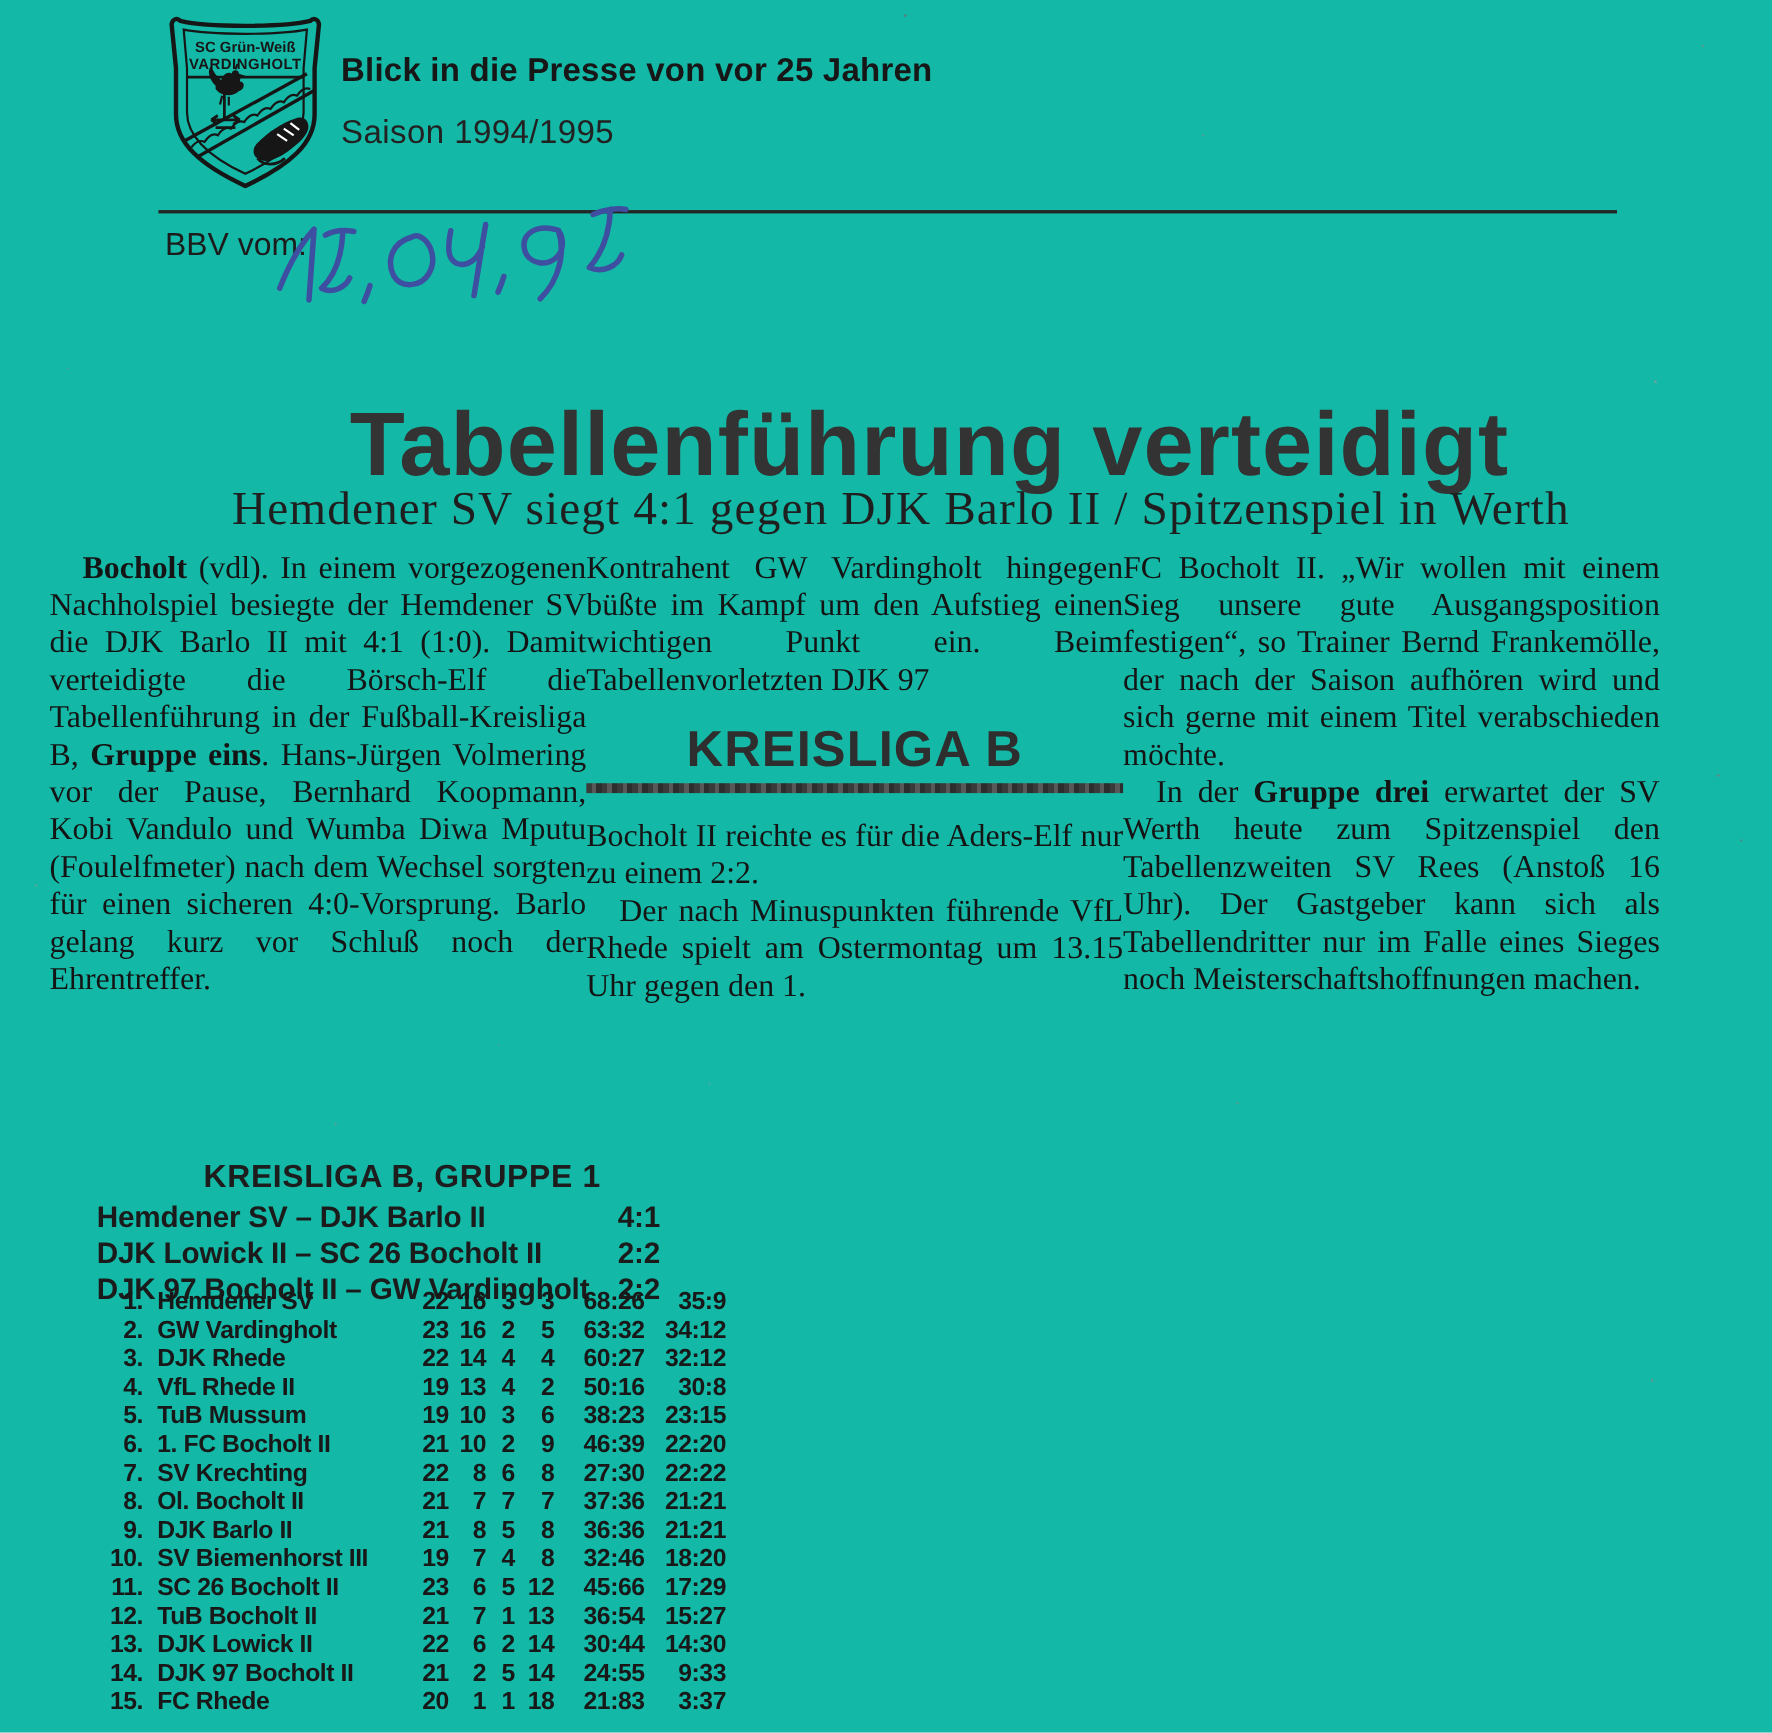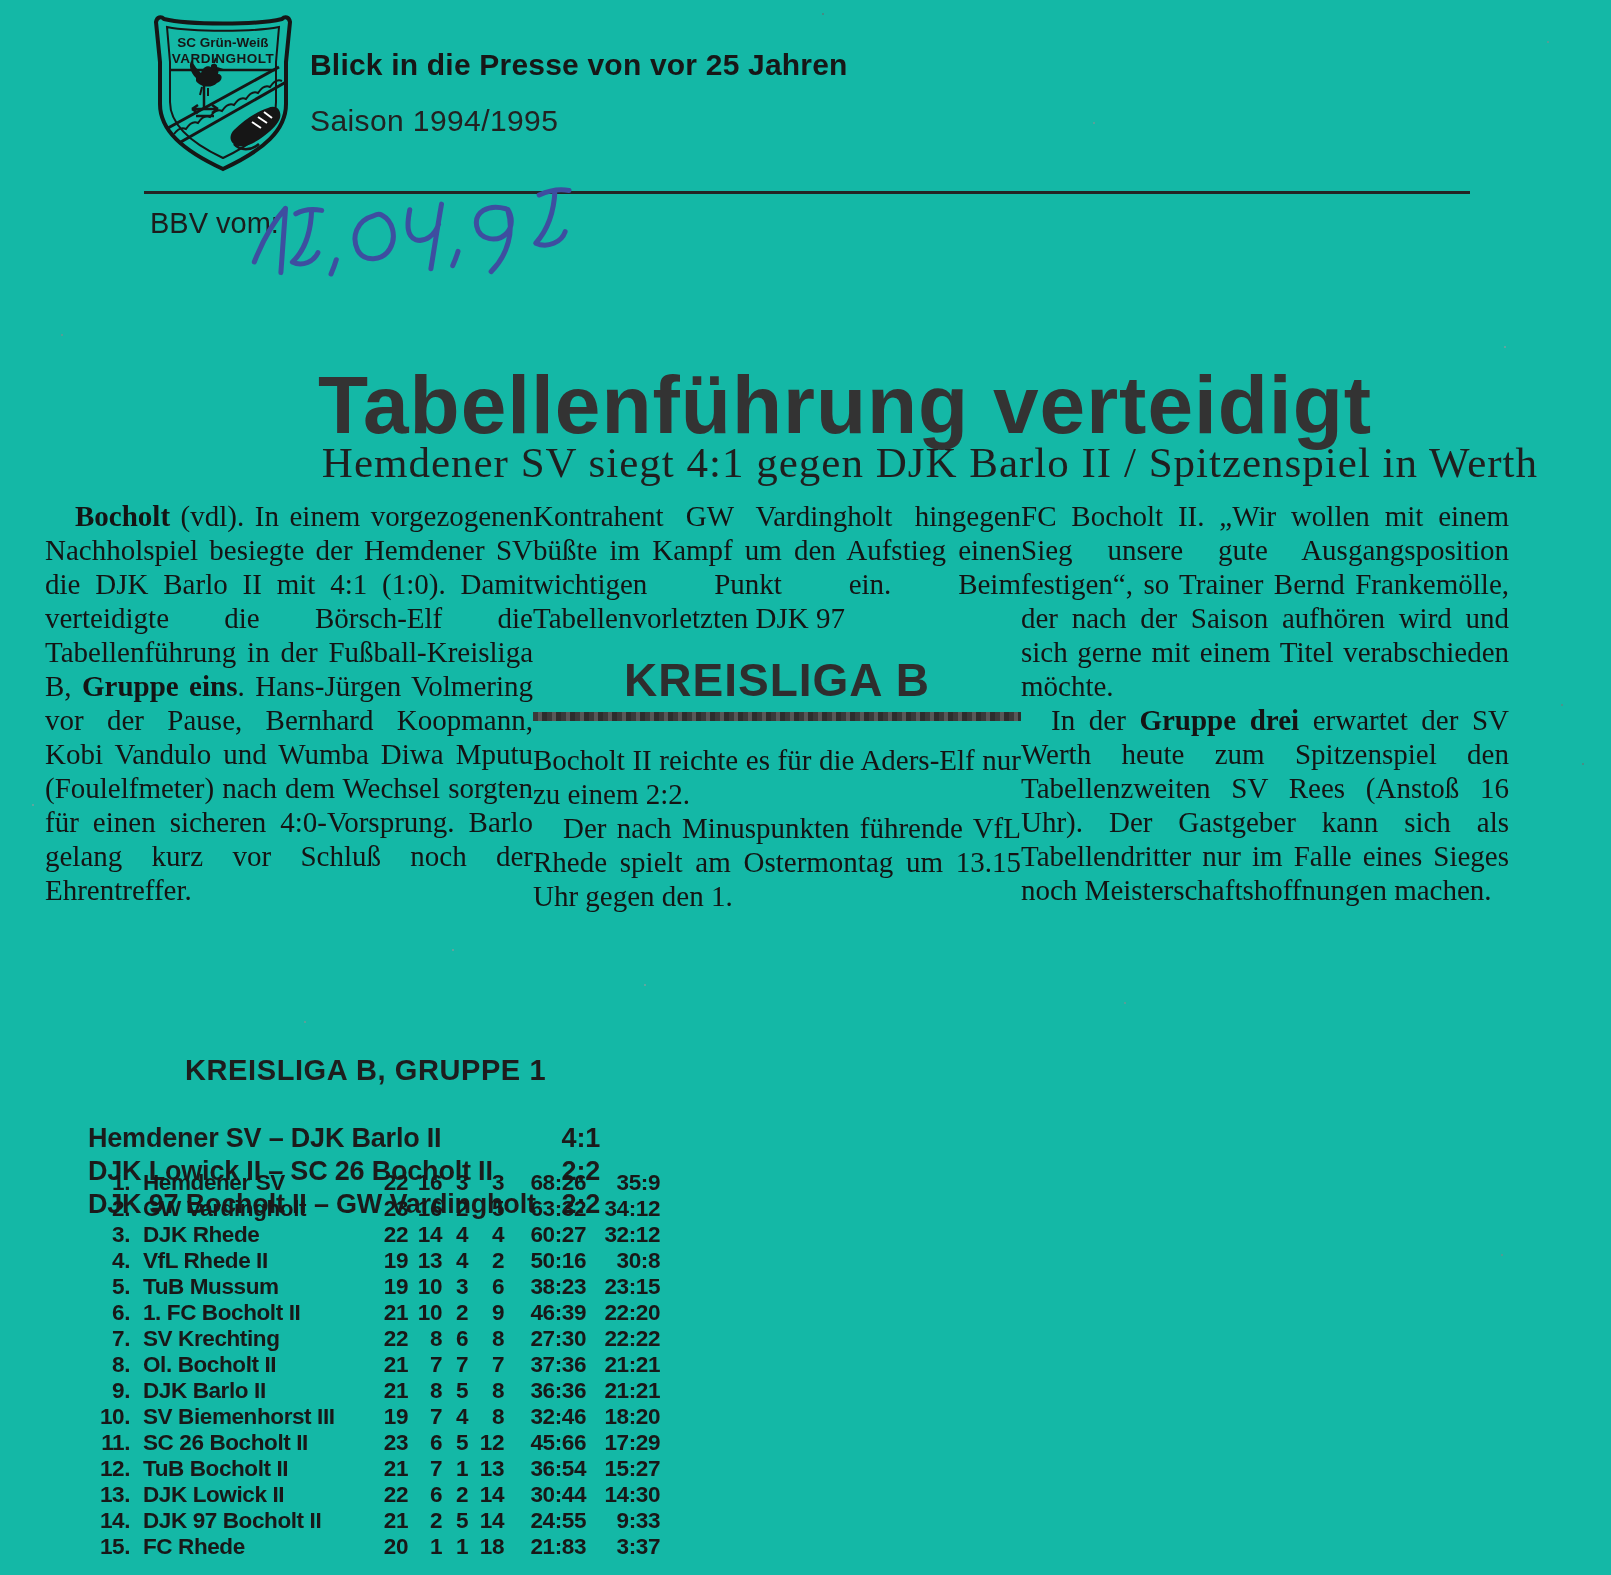--- a/index.html
+++ b/index.html
@@ -34,42 +34,42 @@
   .hdr-rule{position:absolute;left:144px;top:191px;width:1326px;height:3px;background:#242424;}
   .bbv-label{position:absolute;left:150px;top:207px;font-size:29px;color:#1c1c1c;}
   .handwriting{position:absolute;left:235px;top:180px;width:400px;height:105px;transform:rotate(-3deg);}
   
   .headline{
     position:absolute;left:165px;top:322px;width:1360px;text-align:center;
     font-family:Liberation Sans, sans-serif;font-weight:bold;font-size:82px;line-height:1.1;
     color:#333;letter-spacing:1px;margin-top:38px;
   }
   .subheadline{
-    position:absolute;left:68px;top:438px;width:1470px;text-align:right;
+    position:absolute;left:84px;top:438px;width:1470px;text-align:center;
     font-family:"Liberation Serif",serif;font-size:43px;color:#1f1f1f;letter-spacing:1px;
   }
   .columns{position:absolute;left:45px;top:499px;width:1517px;display:flex;}
   .col{
     width:488px;font-family:"Liberation Serif",serif;font-size:29px;line-height:34px;
     text-align:justify;color:#141414;
   }
   .col p{margin:0;}
   .indent{text-indent:30px;}
   .b{font-weight:bold;}
   .inline-heading{
     margin-top:20px;text-align:center;font-family:"Liberation Sans",sans-serif;
     font-weight:bold;font-size:46px;line-height:50px;letter-spacing:1px;color:#2e2e2e;
   }
   .heading-bar{
     height:9px;margin:7px 0 22px 0;
     background:repeating-linear-gradient(90deg,#3a3a3a 0 5px,#585858 5px 9px,#2d2d2d 9px 14px);
   }
   
   .lt-heading{position:absolute;left:185px;top:1054px;font-size:29px;font-weight:bold;color:#1d1d1d;letter-spacing:.6px;}
-  .results{position:absolute;left:88px;top:1122px;width:512px;}
+  .results{position:absolute;left:88px;top:1090px;width:512px;}
   .res-row{display:flex;justify-content:space-between;font-weight:bold;font-size:27px;line-height:33px;letter-spacing:-.2px;color:#1b1b1b;}
   .standings{position:absolute;left:96px;top:1170px;color:#181818;}
   .st-row{display:flex;font-weight:bold;font-size:22.5px;line-height:26px;letter-spacing:-.4px;}
   .cp{width:34px;text-align:right;}
   .ct{width:225px;margin-left:13px;}
   .cn{text-align:right;}
   .n1{width:40px}.n2{width:34px}.n3{width:26px}.n4{width:36px}.n5{width:82px}.n6{width:74px}
 </style>
 </head>
 <body>

